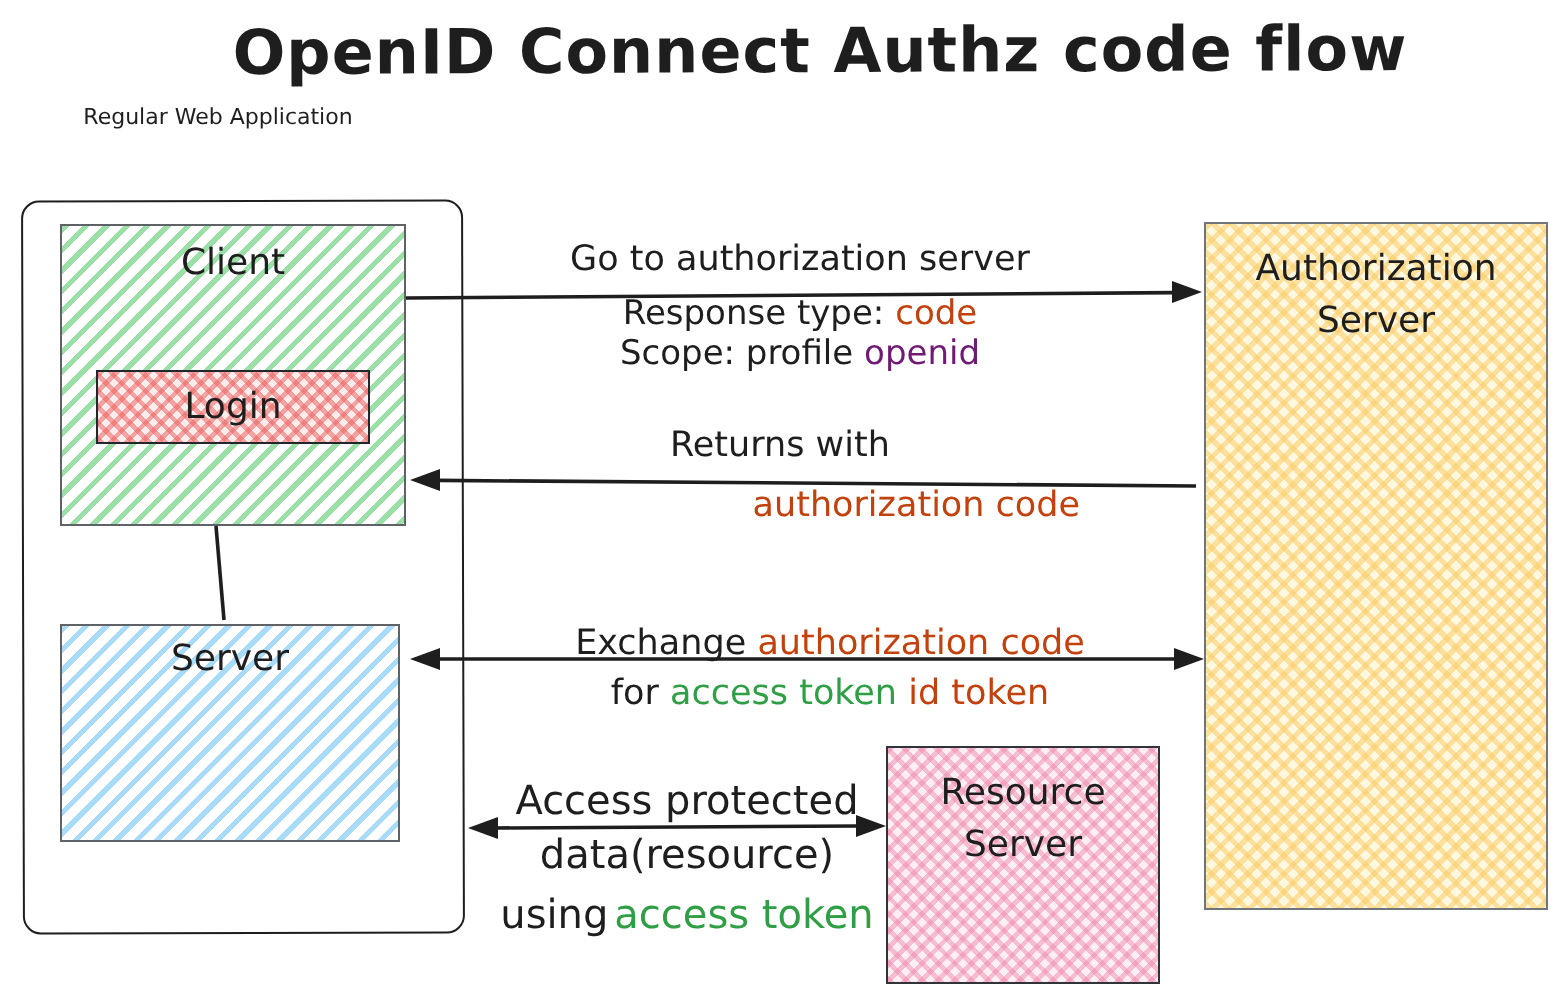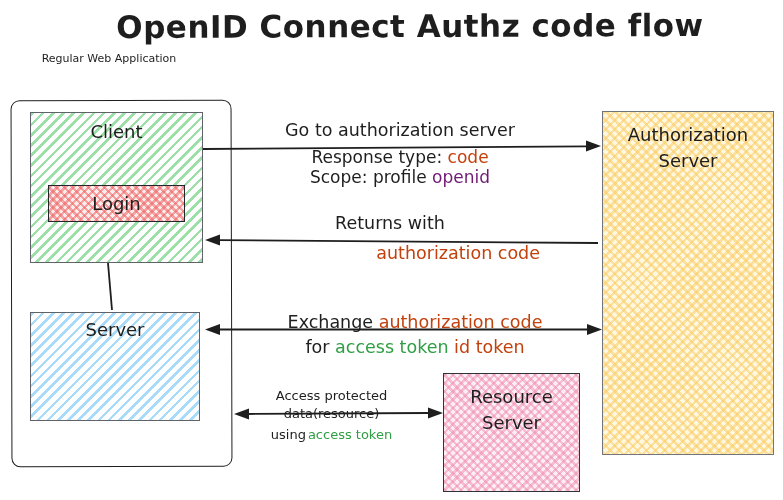--- a/index.html
+++ b/index.html
@@ -61,21 +61,21 @@
   .ann1{left:240px;width:320px;top:120px;}
   .ann1 .row1{margin-bottom:7px;}
   .ann1 .row2,.ann1 .row3{line-height:20px;font-size:17px;}
 
   .ann2{left:240px;width:300px;top:213px;}
   .ann2 .row1{margin-bottom:10px;}
 
   .ann3{left:250px;width:330px;top:312px;}
   .ann3 .row1{margin-bottom:5px;}
 
-  .ann4{left:224px;width:215px;top:388px;font-size:13px;}
+  .ann4{left:236px;width:215px;top:388px;font-size:20px;}
   .ann4 .row1{margin-bottom:3px;}
   .ann4 .row2{margin-bottom:6px;}
   .ann4 .row3 .seg + .seg{margin-left:.15em;}
 </style>
 </head>
 <body>
 
 <div class="canvas">
 
   <div class="title">OpenID Connect Authz code flow</div>

